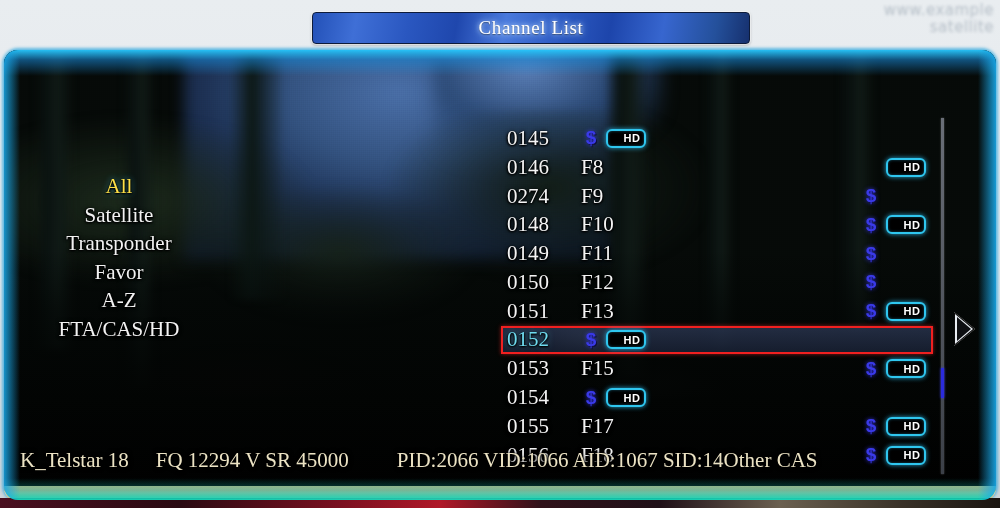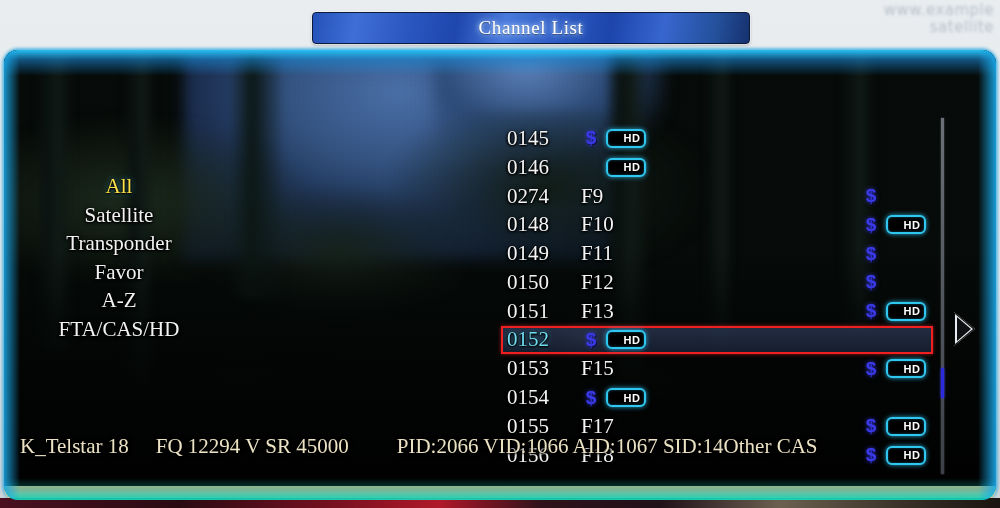--- a/index.html
+++ b/index.html
@@ -212,21 +212,21 @@
     border-left:18px solid #e8edf2;
   }
   #arrowCore{
     position:absolute; left:953px; top:267px; width:0; height:0; z-index:8;
     border-top:12px solid transparent; border-bottom:12px solid transparent;
     border-left:14px solid #0d0f12;
   }
 
   
   #status{
-    position:absolute; left:0; bottom:34px; width:992px; height:40px; z-index:6;
+    position:absolute; left:0; bottom:20px; width:992px; height:40px; z-index:6;
     display:flex; align-items:center; color:#ece3c4; font-size:21px;
     text-shadow:1px 1px 2px #000,-1px 0 2px #000,0 0 5px rgba(0,0,0,.9);
     white-space:nowrap;
   }
   #status .s1{ margin-left:16px; }
   #status .s2{ margin-left:27px; }
   #status .s3{ margin-left:48px; }
   #status .s4{ }
 </style>
 </head>
@@ -273,20 +273,21 @@
     <div id="list">
         <div class="row">
           <span class="num">0145</span>
           <span class="dollar">$</span>
           <span class="hdwrap">
             <span class="hd">HD</span>
           </span>
         </div>
         <div class="row">
           <span class="num">0146</span>
+          <span class="nm">F8</span>
           <span class="dollar"></span>
           <span class="hdwrap">
             <span class="hd">HD</span>
           </span>
         </div>
         <div class="row">
           <span class="num">0274</span>
           <span class="nm">F9</span>
           <span class="dollar">$</span>
           <span class="hdwrap"></span>

